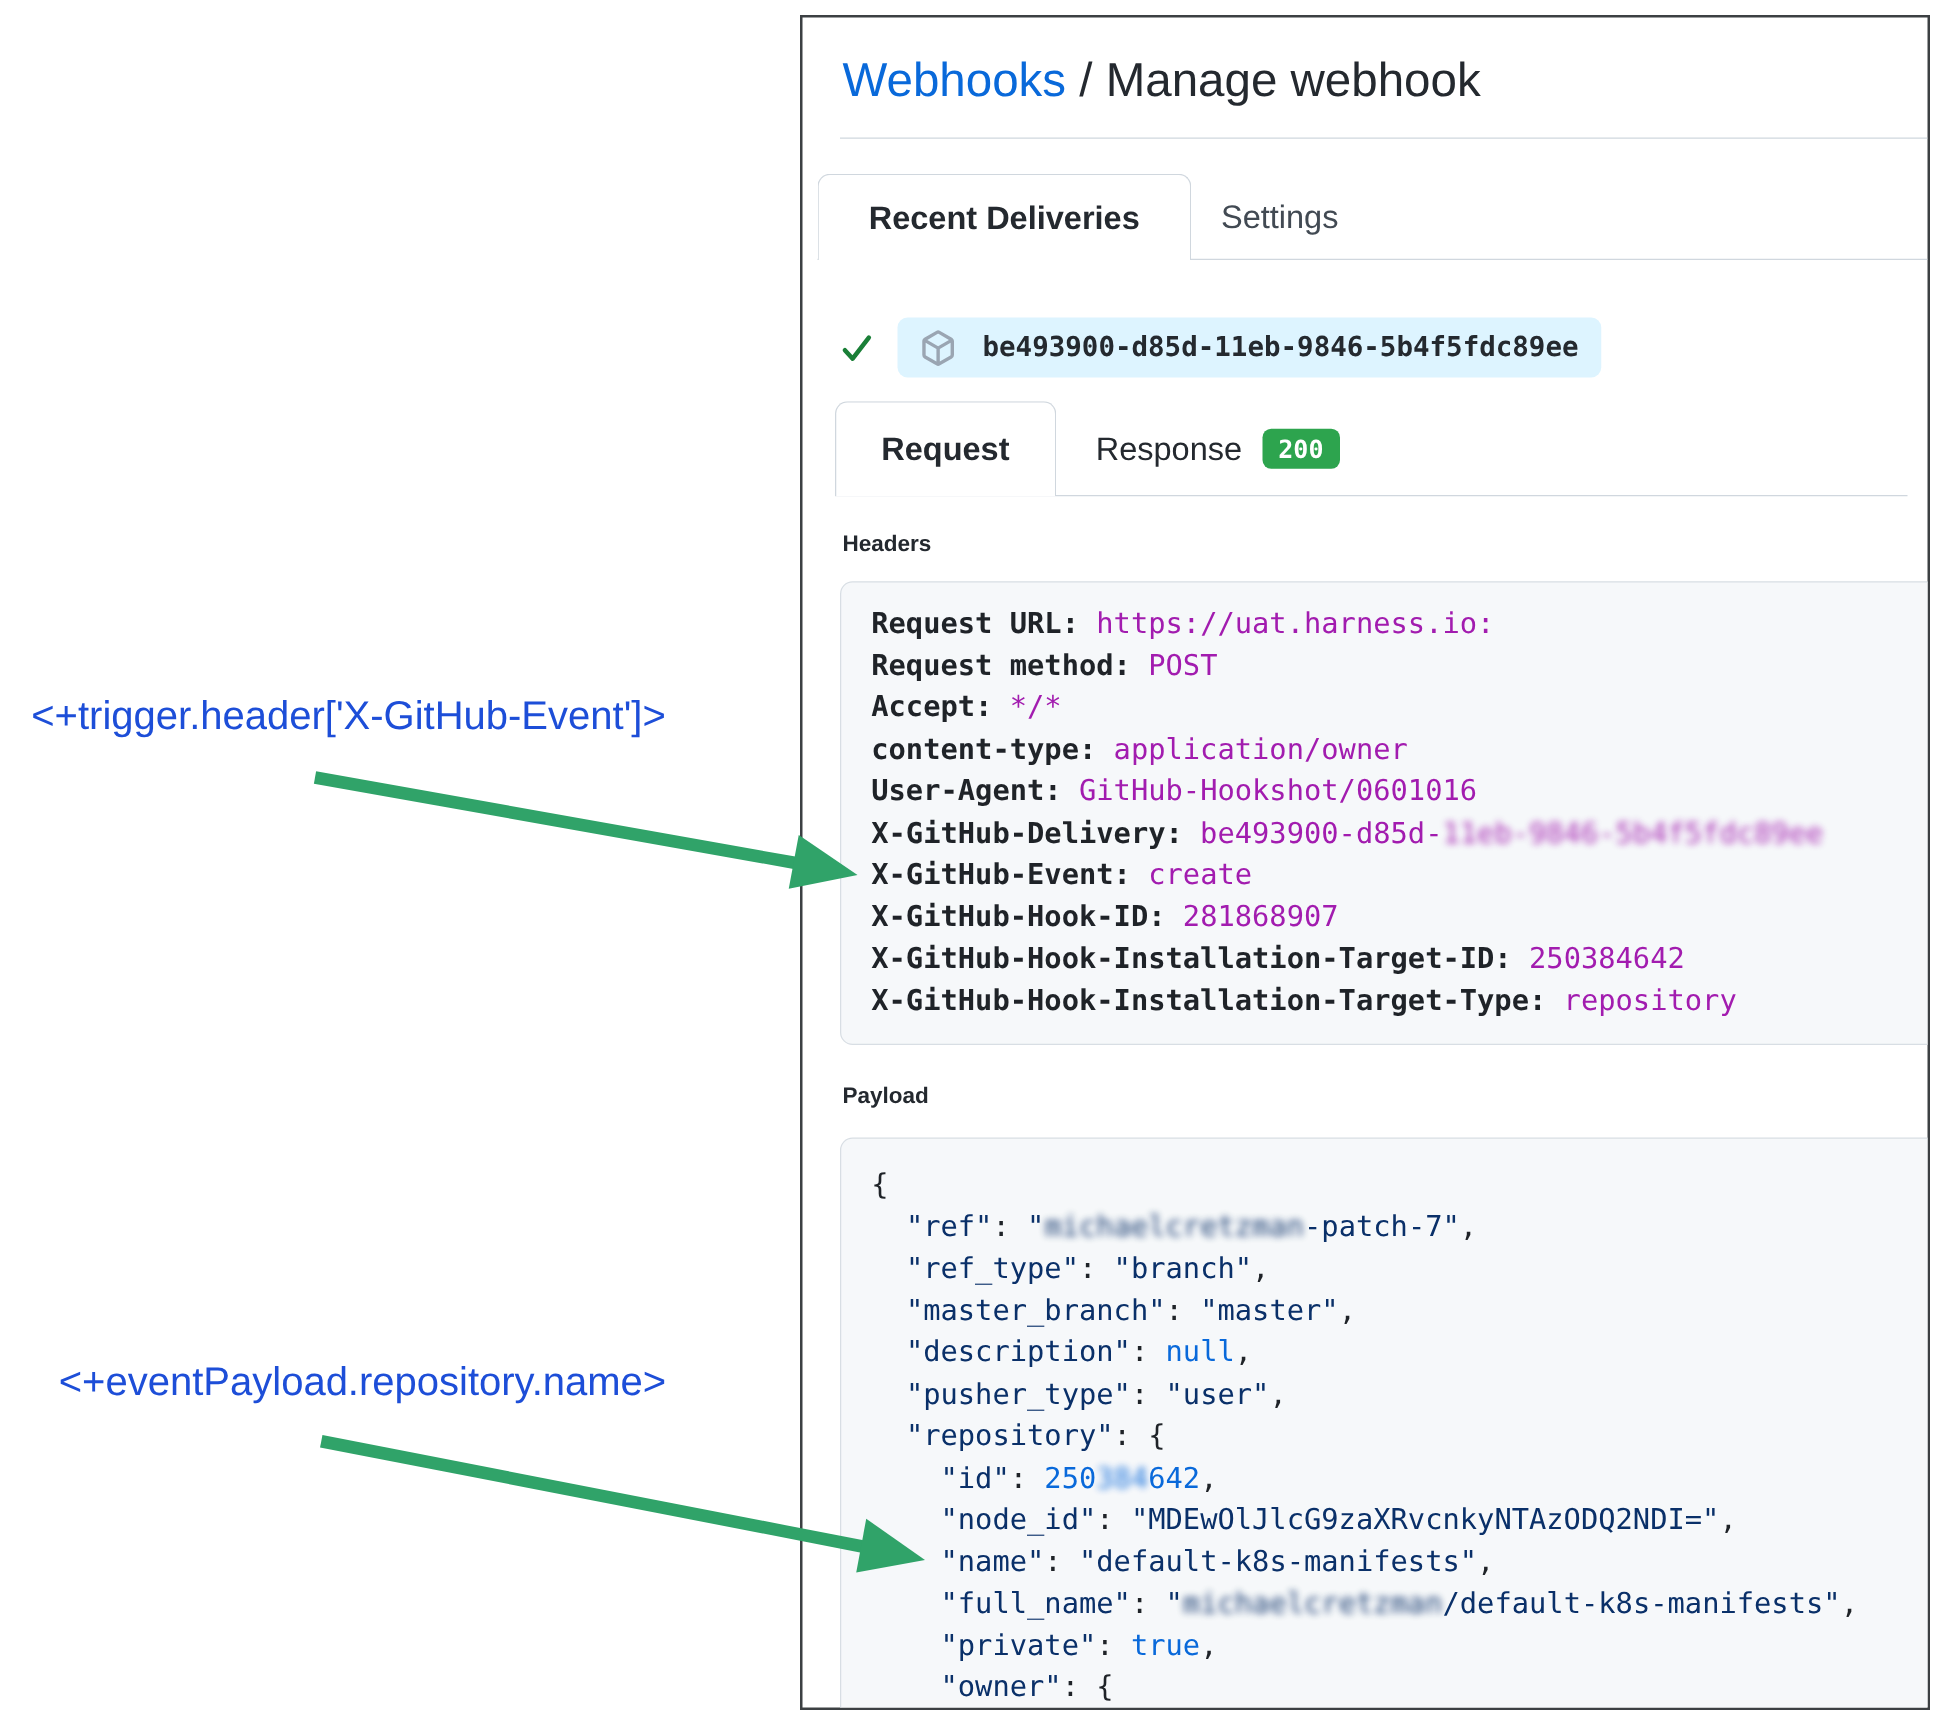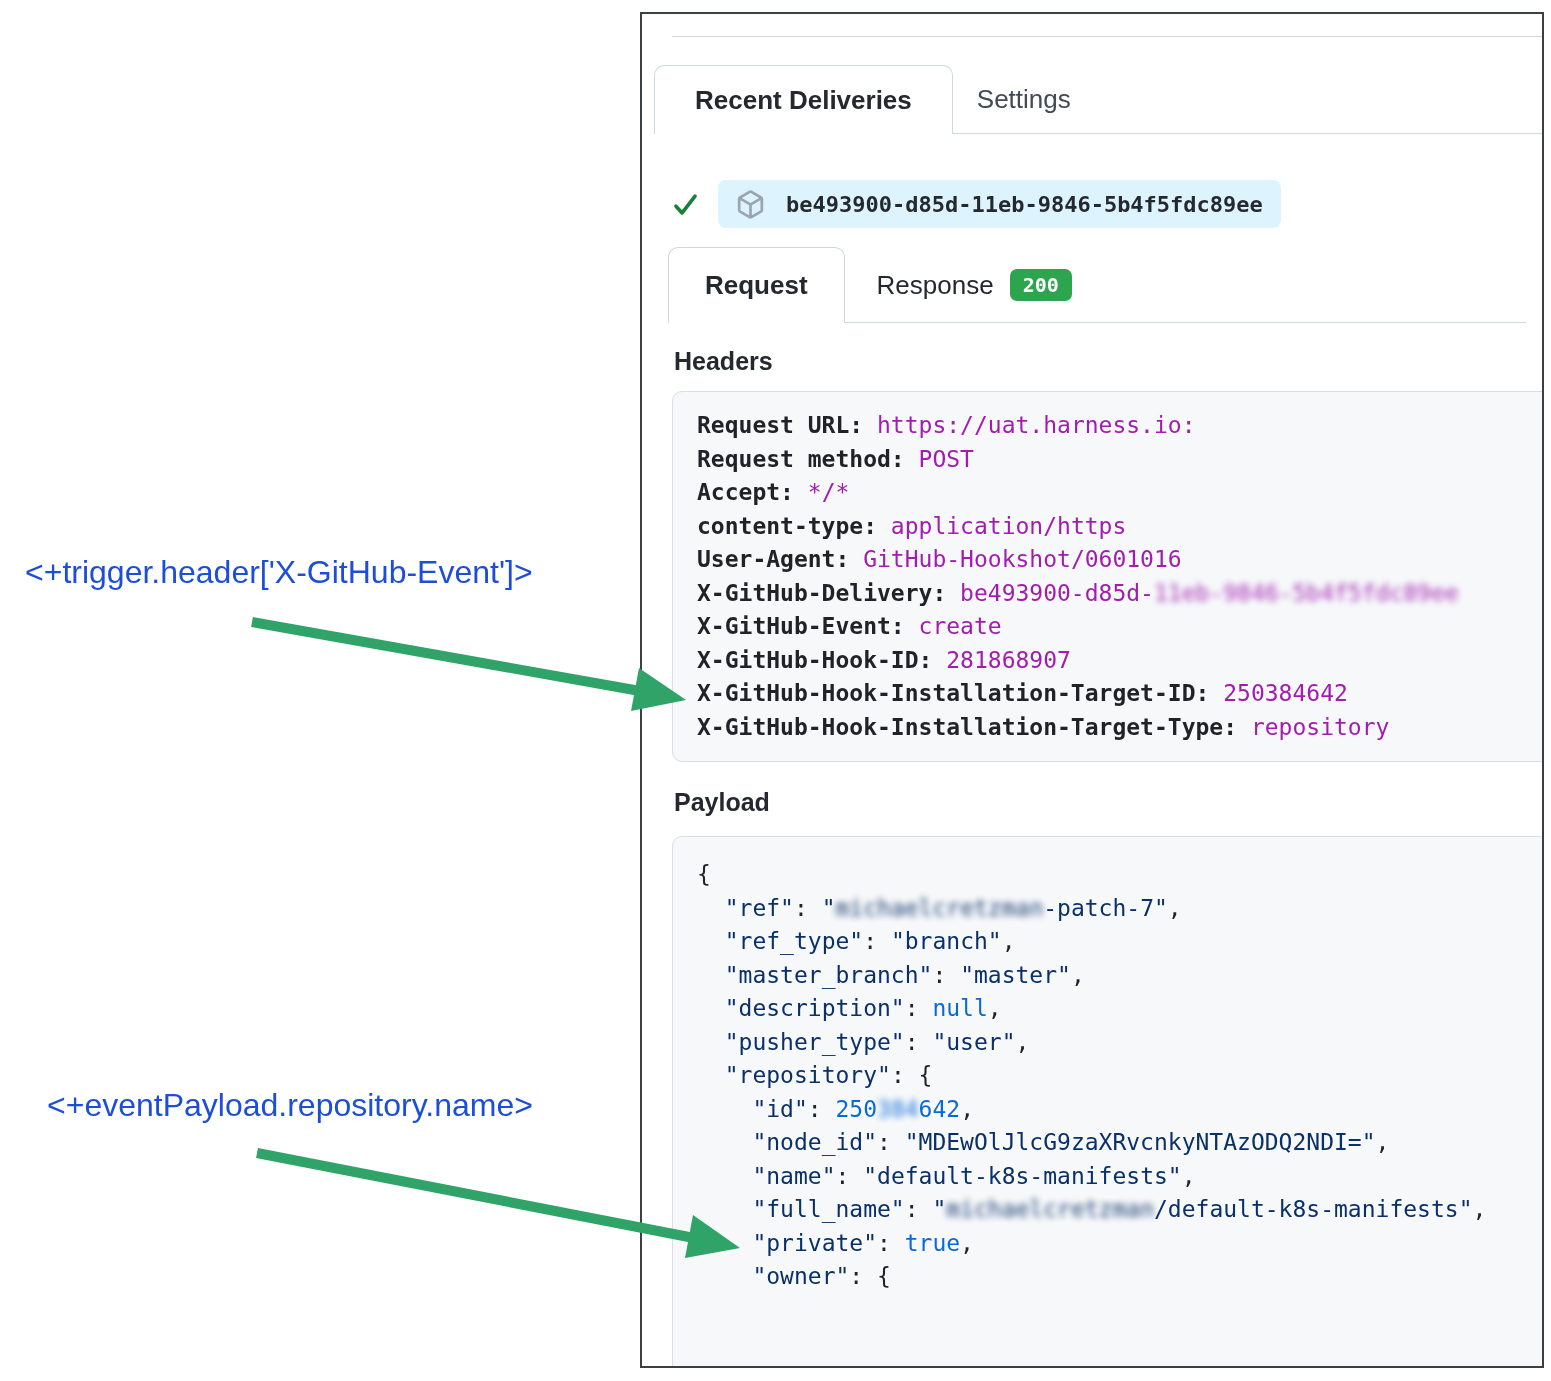--- a/index.html
+++ b/index.html
@@ -49,21 +49,21 @@
   .subtab.active {
     border:1px solid #d0d7de; border-bottom:none; border-radius:10px 10px 0 0;
     background:#fff; margin-bottom:-1px; height:75px; padding:0 36px; font-weight:600;
   }
   .status-badge {
     background:#2da44e; color:#ffffff; font-family:"DejaVu Sans Mono","Liberation Mono",monospace;
     font-size:20px; font-weight:700; padding:5px 13px; border-radius:7px; line-height:22px;
   }
 
   
-  .section-title { margin:25px 0 0 32px; font-size:25px; font-weight:700; color:#24292f; line-height:27px; }
+  .section-title { margin:25px 0 0 32px; font-size:18px; font-weight:700; color:#24292f; line-height:27px; }
   .section-title.payload { margin-top:27px; }
 
   
   .code-block {
     margin:16px 0 0 30px; width:1270px; box-sizing:border-box;
     background:#f6f8fa; border:1px solid #d8dee4; border-radius:10px;
     padding:17px 24px;
     font-family:"DejaVu Sans Mono","Liberation Mono",monospace;
     font-size:23px; line-height:33.5px; color:#1f2328;
   }
@@ -91,20 +91,23 @@
       <polygon points="686,700 631,711 639,668" fill="#30a369"></polygon>
     </g>
     <g>
       <line x1="257" y1="1153" x2="694" y2="1238" stroke="#30a369" stroke-width="10"></line>
       <polygon points="740,1248 685,1258 693,1215" fill="#30a369"></polygon>
     </g>
   </svg>
 
   <div class="panel">
 
+    <div class="panel-title">
+      <span class="crumb-link">Webhooks</span><span> / </span><span>Manage webhook</span>
+    </div>
 
     <div class="title-divider"></div>
 
     <div class="tabs">
       <div class="tab active">Recent Deliveries</div>
       <div class="tab">Settings</div>
     </div>
 
     <div class="delivery-row">
       <svg class="check-icon" viewBox="0 0 24 24">
@@ -124,21 +127,21 @@
         <span>Response</span>
         <span class="status-badge">200</span>
       </div>
     </div>
 
     <div class="section-title">Headers</div>
     <div class="code-block headers-block">
         <div class="code-line"><span class="hdr-key">Request URL:</span><span class="hdr-val"> https://uat.harness.io:</span></div>
         <div class="code-line"><span class="hdr-key">Request method:</span><span class="hdr-val"> POST</span></div>
         <div class="code-line"><span class="hdr-key">Accept:</span><span class="hdr-val"> */*</span></div>
-        <div class="code-line"><span class="hdr-key">content-type:</span><span class="hdr-val"> application/https</span></div>
+        <div class="code-line"><span class="hdr-key">content-type:</span><span class="hdr-val"> application/owner</span></div>
         <div class="code-line"><span class="hdr-key">User-Agent:</span><span class="hdr-val"> GitHub-Hookshot/0601016</span></div>
         <div class="code-line"><span class="hdr-key">X-GitHub-Delivery:</span><span class="hdr-val"> be493900-d85d-</span><span class="hdr-val redact">11eb-9846-5b4f5fdc89ee</span></div>
         <div class="code-line"><span class="hdr-key">X-GitHub-Event:</span><span class="hdr-val"> create</span></div>
         <div class="code-line"><span class="hdr-key">X-GitHub-Hook-ID:</span><span class="hdr-val"> 281868907</span></div>
         <div class="code-line"><span class="hdr-key">X-GitHub-Hook-Installation-Target-ID:</span><span class="hdr-val"> 250384642</span></div>
         <div class="code-line"><span class="hdr-key">X-GitHub-Hook-Installation-Target-Type:</span><span class="hdr-val"> repository</span></div>
       </div>
 
     <div class="section-title payload">Payload</div>
     <div class="code-block payload-block">

